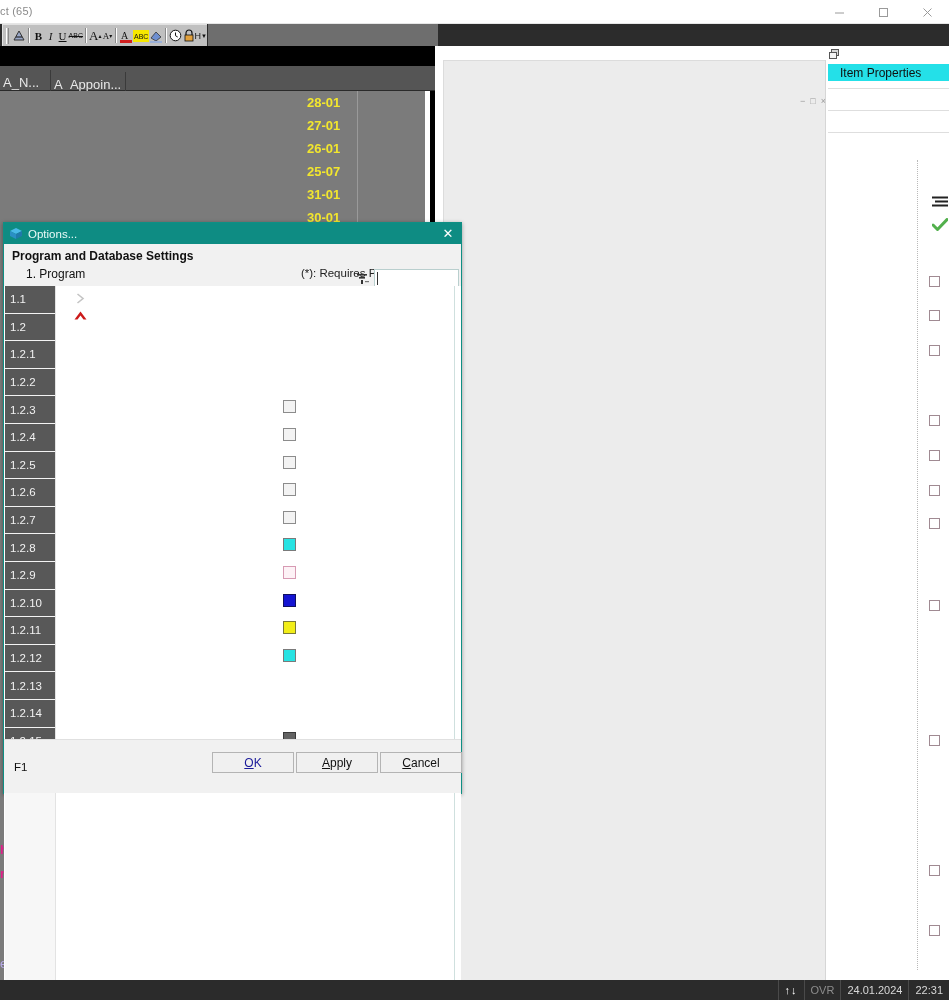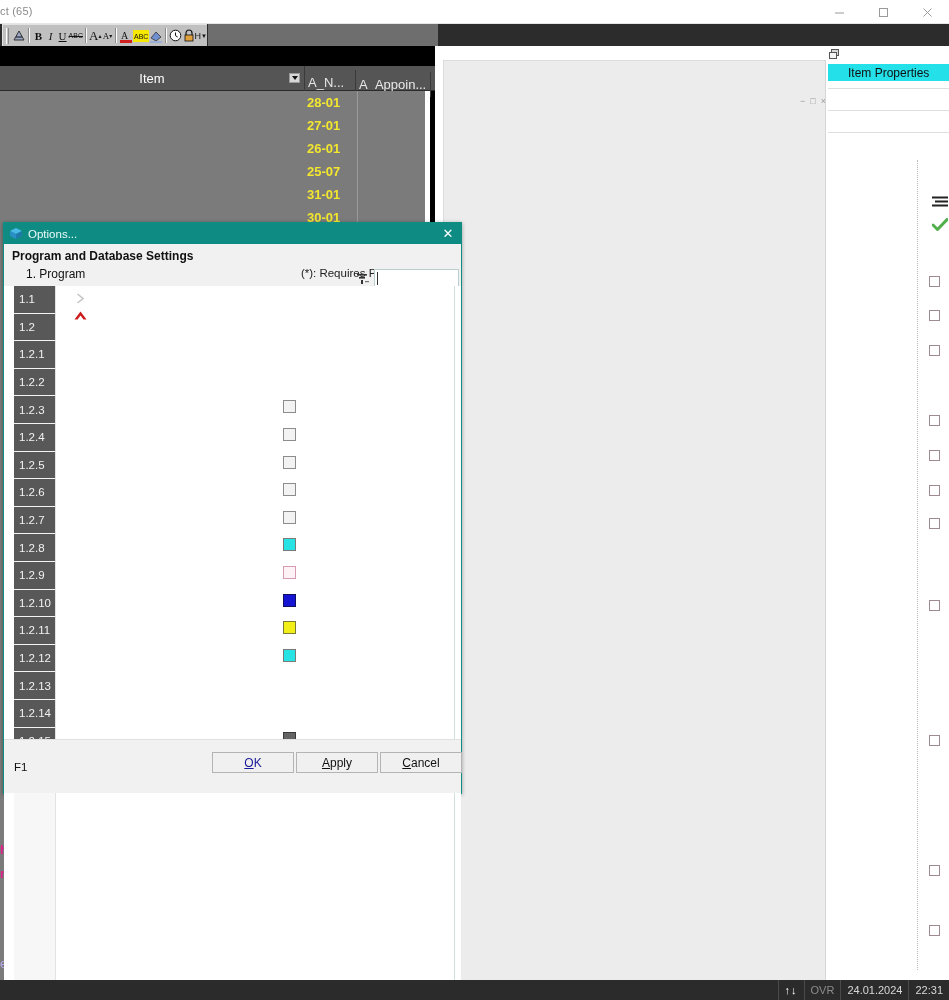--- a/index.html
+++ b/index.html
@@ -107,21 +107,21 @@
   .mdi-restore-icon { position:absolute; left: 828px; top: 48px; width: 12px; height: 12px; }
 
   
   .props-panel {
     position: absolute; left: 825px; top: 60px; width: 124px; height: 920px;
     background: #ffffff; border-left: 1px solid #d6d6d6;
   }
   .props-title {
     position: absolute; left: 2px; top: 4px; width: 122px; height: 17px;
     background: #24e0e8; color: #101010; font-size: 12px;
-    display: flex; align-items: center; padding-left: 20px;
+    display: flex; align-items: center; padding-left: 12px;
   }
   .props-divider { position:absolute; left: 2px; width: 122px; border-top: 1px solid #dedede; }
   .props-vline { position: absolute; left: 91px; top: 100px; width: 1px; height: 810px; border-left: 1px dotted #b9b9b9; }
 
   .prop-chk {
     position: absolute; width: 11px; height: 11px;
     border: 1px solid #a08a92; background: #ffffff;
   }
   .icon-align { position: absolute; left: 106px; top: 136px; width: 18px; height: 12px; }
   .icon-check { position: absolute; left: 106px; top: 158px; width: 16px; height: 14px; }
@@ -152,21 +152,21 @@
   .dlg-filter-input {
     position: absolute; left: 370px; top: 25px; width: 85px; height: 18px;
     background: #ffffff; border: 1px solid #b9cfce;
   }
   .dlg-caret { position:absolute; left:2px; top:2px; width:1px; height:13px; background:#333; }
 
   .dlg-body {
     position: absolute; left: 0; top: 63px; width: 457px; height: 696px; background: #ffffff;
   }
   .dlg-nav {
-    position: absolute; left: 10px; top: 0; width: 50px; height: 696px; background: #f7f7f7;
+    position: absolute; left: 1px; top: 0; width: 50px; height: 696px; background: #f7f7f7;
   }
   .nav-item {
     height: 27.6px; background: #585858; color: #f2f2f2; font-size: 11.5px;
     display: flex; align-items: center; padding-left: 5px;
     border-bottom: 1px solid #f4f4f4;
   }
   .dlg-content {
     position: absolute; left: 51px; top: 0; width: 400px; height: 696px; background: #ffffff;
     border-left: 1px solid #e3e3e3;
   }
@@ -285,26 +285,20 @@
             <path d="M3 6 v-2 a3 3 0 0 1 6 0 v2" fill="none" stroke="#111" stroke-width="1.2"></path>
             <rect x="2" y="6" width="8" height="6" fill="#e2a03a" stroke="#111" stroke-width=".8"></rect>
           </svg>
       </div>
       <div class="tb-btn" style="font-size:9px;">H<sub style="font-size:6px;">▼</sub></div>
     </div>
   </div>
 
   <div class="grid-area">
     <div class="grid-header">
-      <div class="gh-item">
-        <span>Item</span>
-        <span class="gh-drop">
-            <i></i>
-          </span>
-      </div>
       <div class="gh-col c1">
         <span>A_N...</span>
       </div>
       <div class="gh-col c2">
         <span>A_Appoin...</span>
       </div>
     </div>
     <div class="grid-body">
       <div class="grid-vline"></div>
       <div class="grid-scroll-r"></div>

